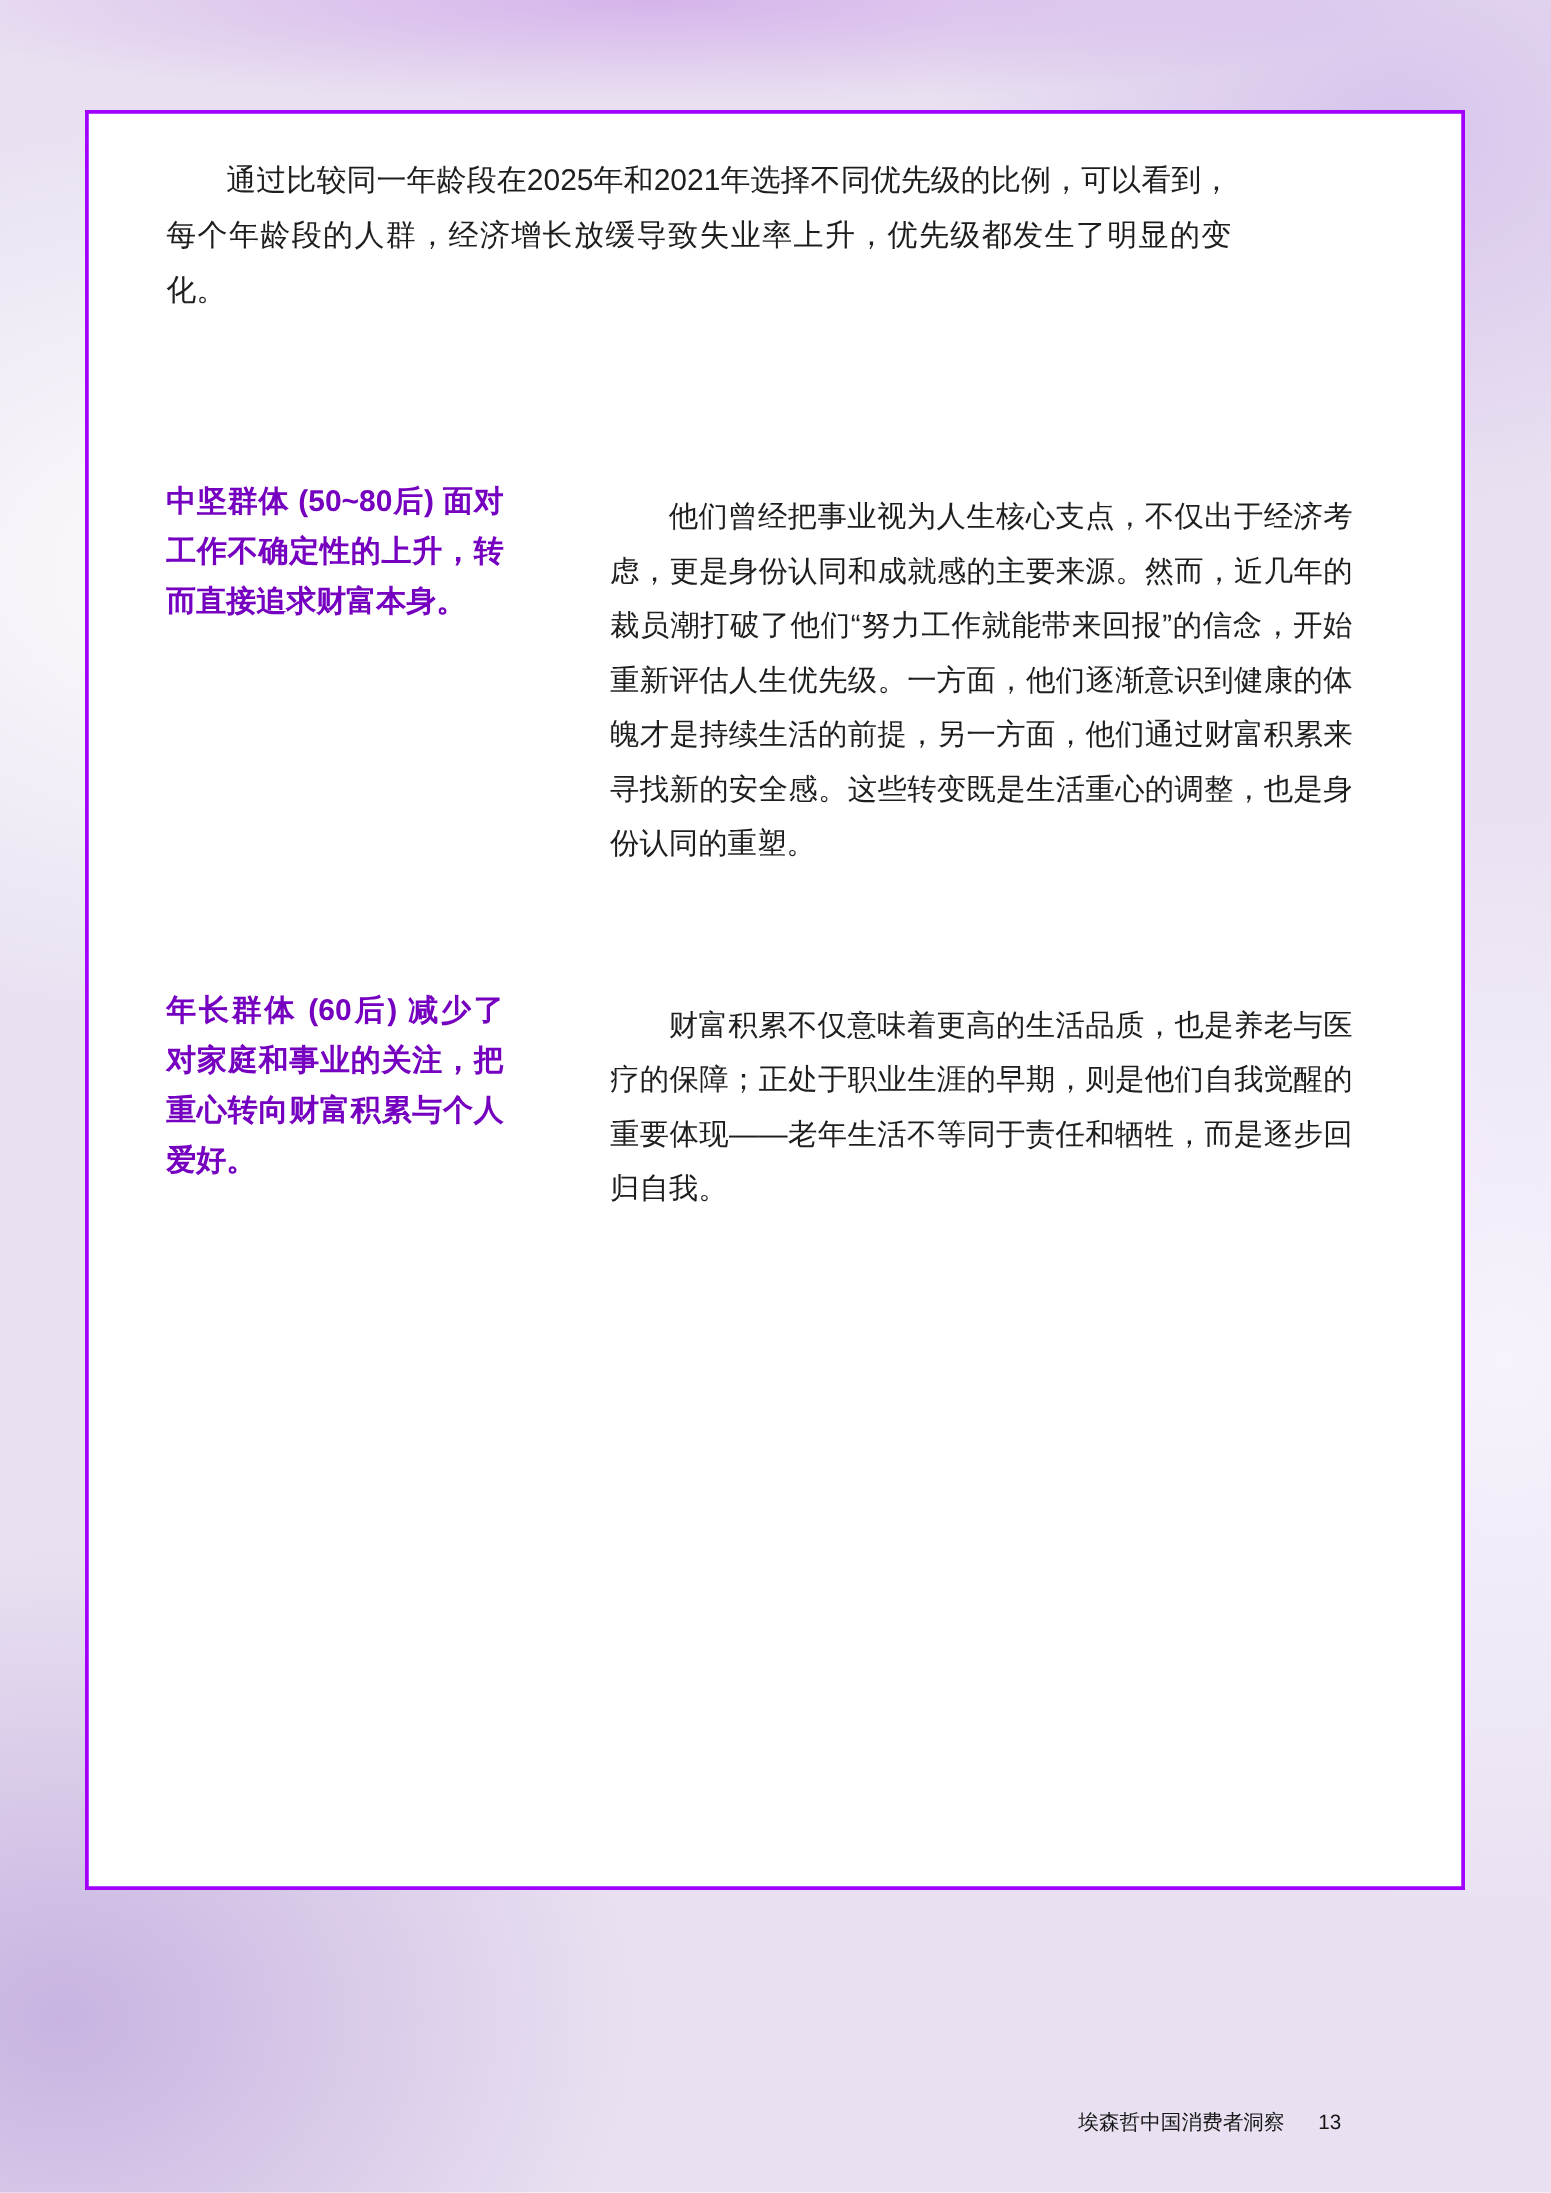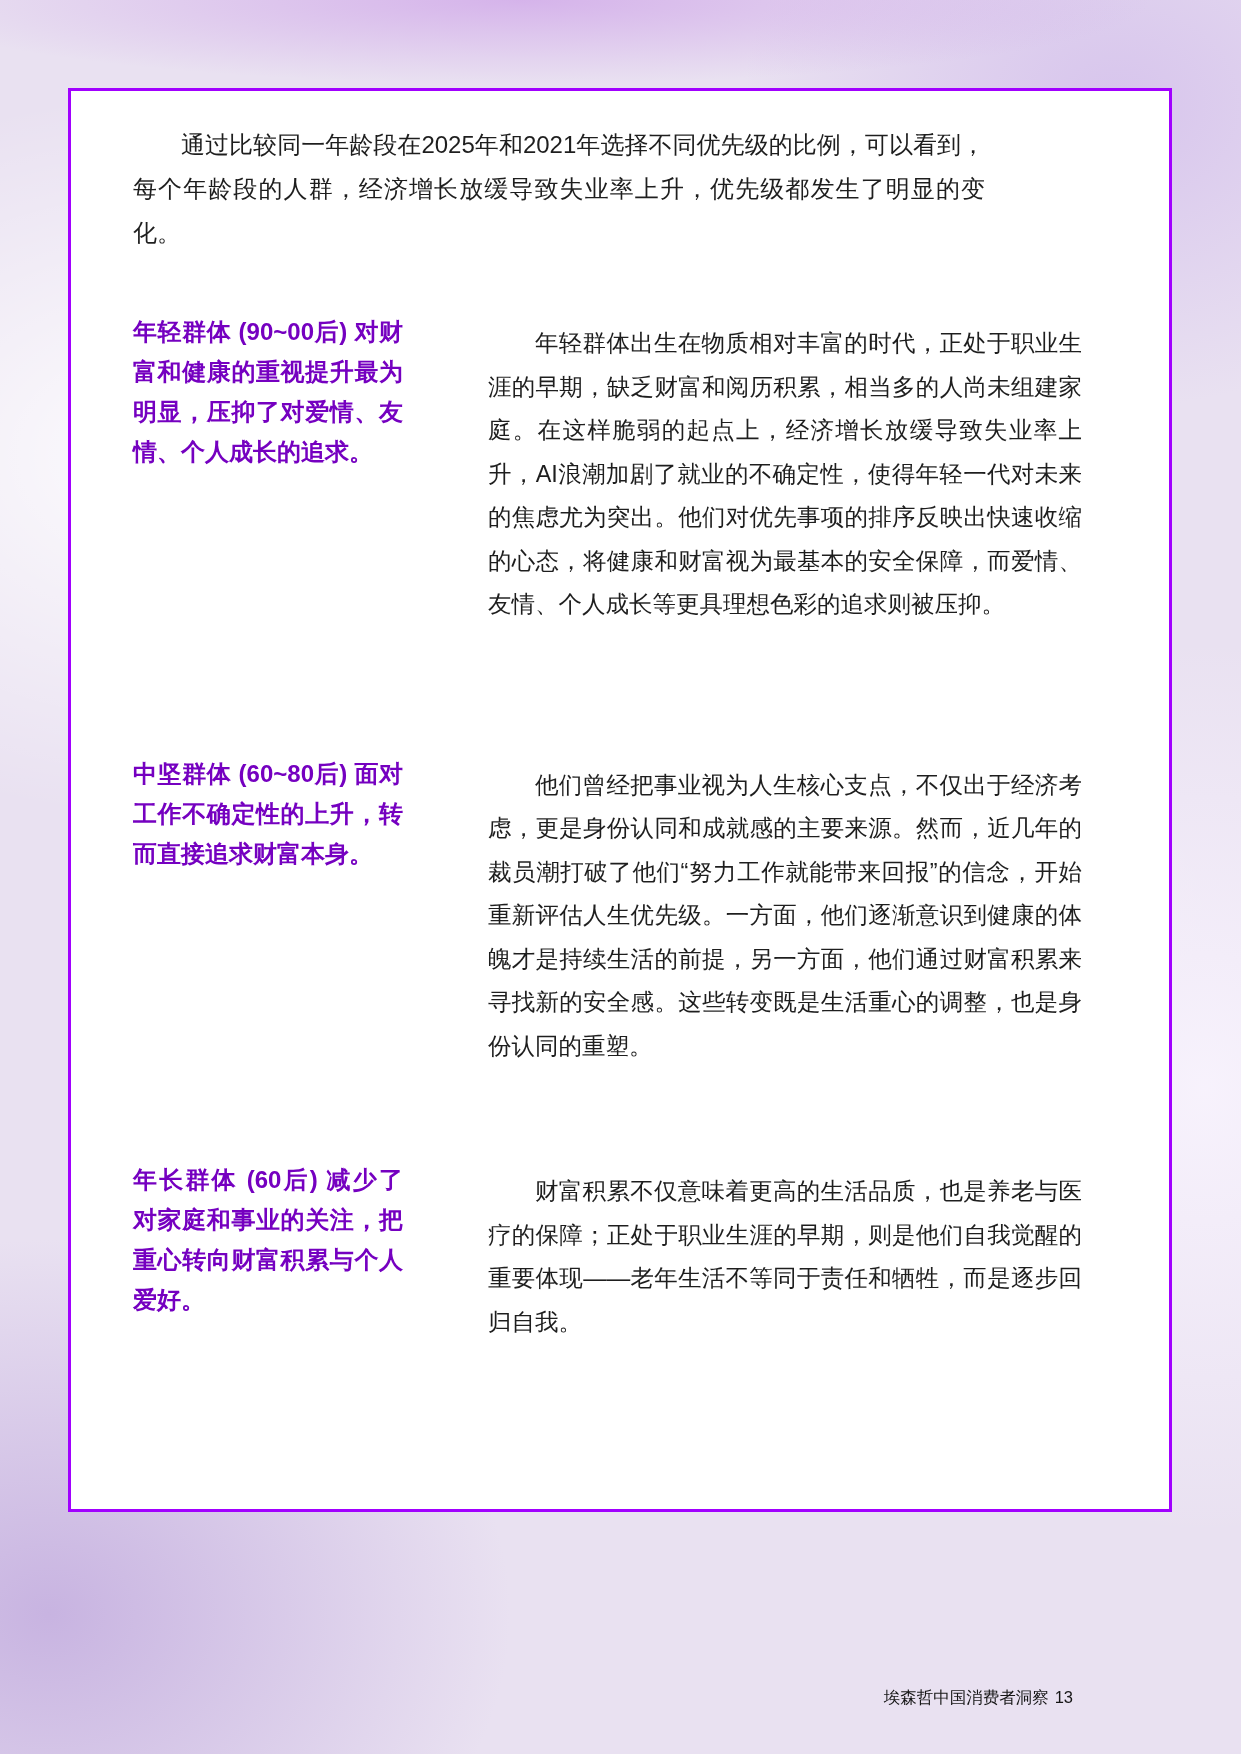--- a/index.html
+++ b/index.html
@@ -69,39 +69,35 @@
     text-indent: 2em;
     text-align: justify;
     text-justify: inter-ideograph;
   }
   .page-footer {
     position: absolute;
     top: 1687px;
     right: 168px;
     display: flex;
     align-items: baseline;
-    gap: 6px;
+    gap: 27px;
     font-size: 16.5px;
     color: #161616;
   }
 </style>
 </head>
 <body>
 
 <div class="frame">
 
   <p class="intro">通过比较同一年龄段在2025年和2021年选择不同优先级的比例，可以看到，每个年龄段的人群，经济增长放缓导致失业率上升，优先级都发生了明显的变化。</p>
 
-  <section class="section-row first">
-    <h3 class="section-label">年轻群体 (90~00后) 对财富和健康的重视提升最为明显，压抑了对爱情、友情、个人成长的追求。</h3>
-    <p class="section-body">年轻群体出生在物质相对丰富的时代，正处于职业生涯的早期，缺乏财富和阅历积累，相当多的人尚未组建家庭。在这样脆弱的起点上，经济增长放缓导致失业率上升，AI浪潮加剧了就业的不确定性，使得年轻一代对未来的焦虑尤为突出。他们对优先事项的排序反映出快速收缩的心态，将健康和财富视为最基本的安全保障，而爱情、友情、个人成长等更具理想色彩的追求则被压抑。</p>
-  </section>
 
   <section class="section-row second">
-    <h3 class="section-label">中坚群体 (60~80后) 面对工作不确定性的上升，转而直接追求财富本身。</h3>
+    <h3 class="section-label">中坚群体 (50~80后) 面对工作不确定性的上升，转而直接追求财富本身。</h3>
     <p class="section-body">他们曾经把事业视为人生核心支点，不仅出于经济考虑，更是身份认同和成就感的主要来源。然而，近几年的裁员潮打破了他们“努力工作就能带来回报”的信念，开始重新评估人生优先级。一方面，他们逐渐意识到健康的体魄才是持续生活的前提，另一方面，他们通过财富积累来寻找新的安全感。这些转变既是生活重心的调整，也是身份认同的重塑。</p>
   </section>
 
   <section class="section-row third">
     <h3 class="section-label">年长群体 (60后) 减少了对家庭和事业的关注，把重心转向财富积累与个人爱好。</h3>
     <p class="section-body">财富积累不仅意味着更高的生活品质，也是养老与医疗的保障；正处于职业生涯的早期，则是他们自我觉醒的重要体现——老年生活不等同于责任和牺牲，而是逐步回归自我。</p>
   </section>
 
 </div>
 

